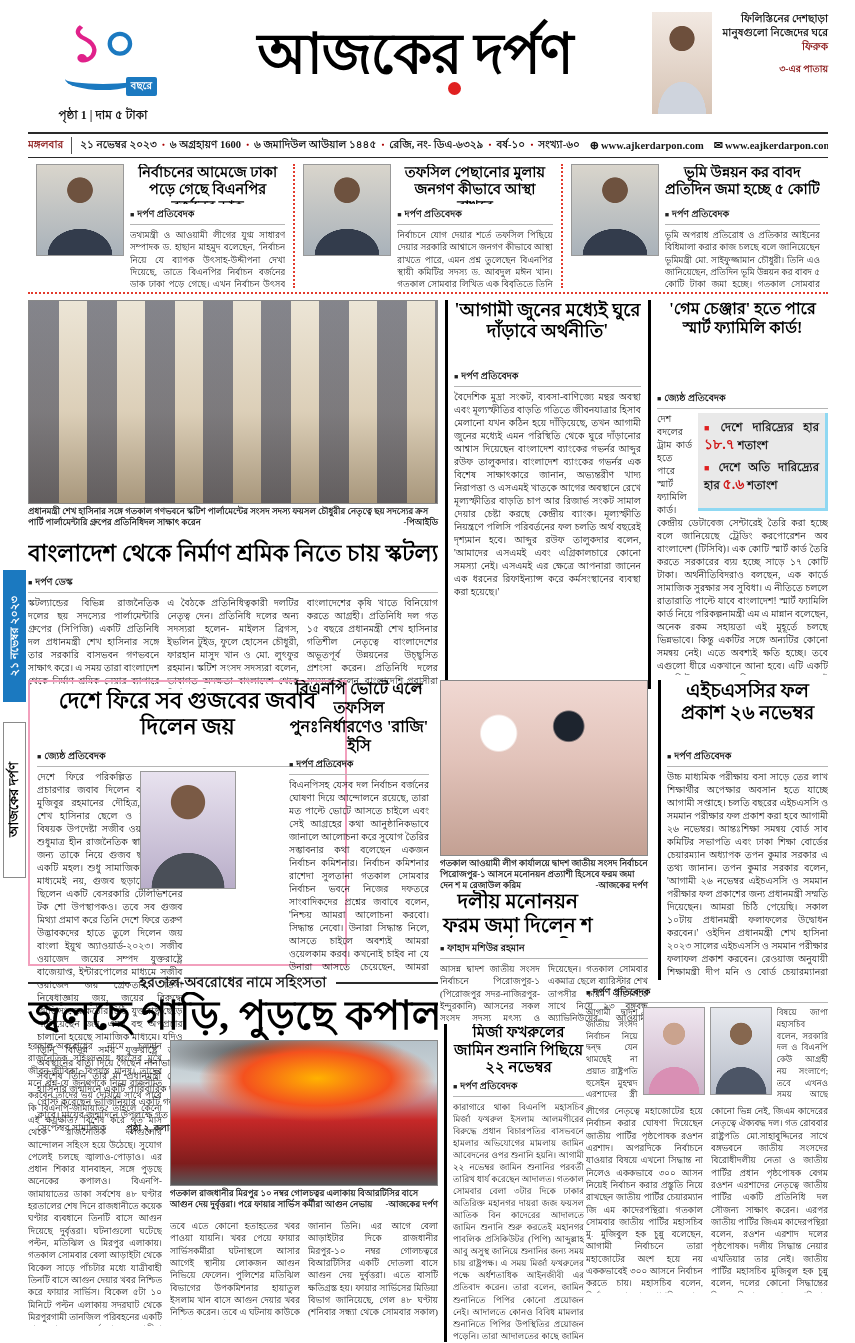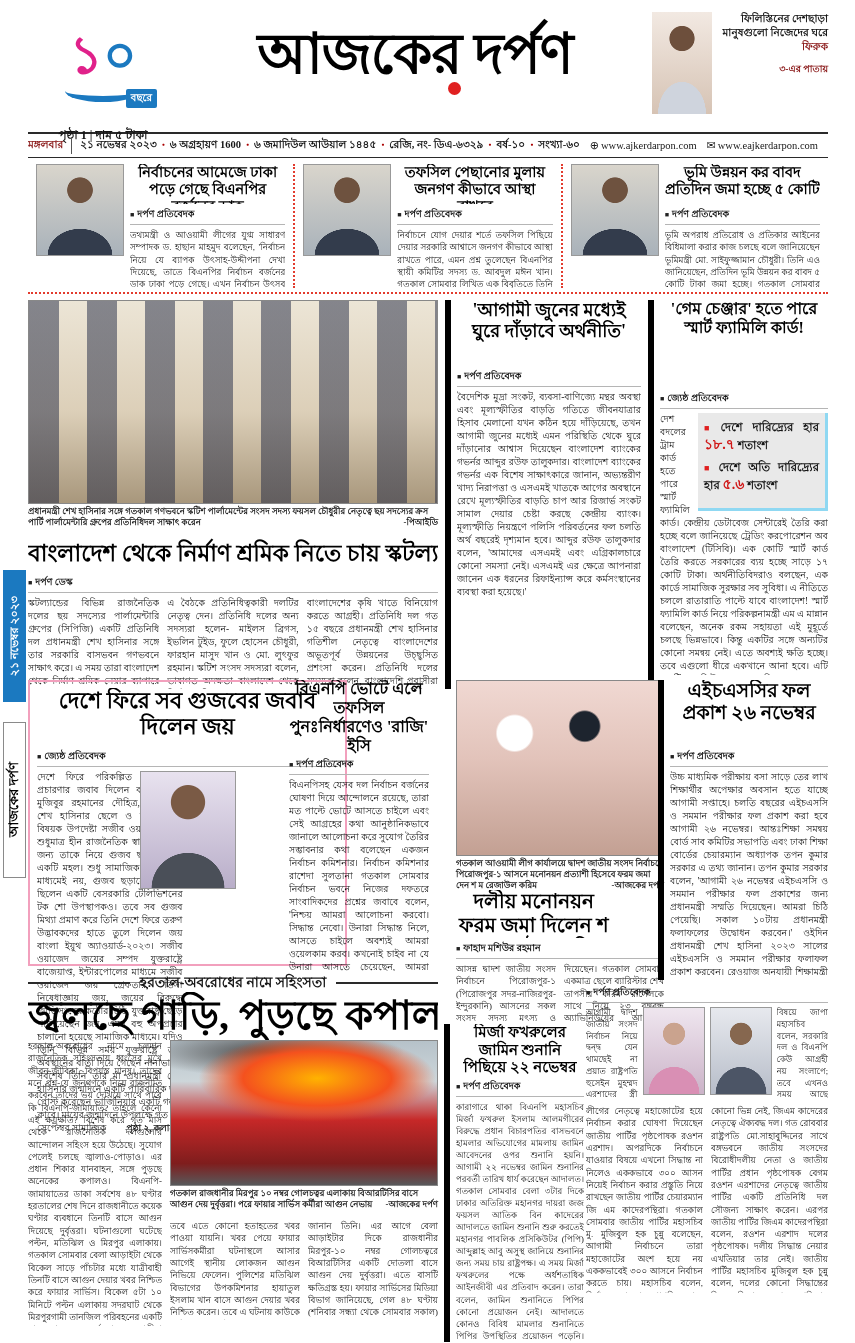--- a/index.html
+++ b/index.html
@@ -3,41 +3,41 @@
 <meta charset="utf-8">
 <style>
 *{box-sizing:border-box;margin:0;padding:0}
 body{background:#9a9a9a;font-family:"Liberation Serif",serif;color:#161616}
 .page{position:relative;width:855px;height:1343px;background:#fff;margin:0 auto;overflow:hidden}
 .content{position:absolute;left:28px;top:8px;width:800px}
 
 
 .masthead{display:flex;align-items:flex-start;height:124px}
 .logo-block{width:150px;text-align:center;padding-top:6px}
-.logo-badge{position:relative;width:96px;height:80px;margin:16px auto}
+.logo-badge{position:relative;width:96px;height:80px;margin:4px auto}
 .logo-d1{font-size:52px;font-weight:bold;color:#e0218a;line-height:1}
 .logo-d0{font-size:52px;font-weight:bold;color:#1b79c0;line-height:1}
 .logo-swoosh{position:absolute;left:10px;bottom:8px;width:76px;height:22px;border-bottom:6px solid #1b79c0;border-radius:50%}
 .logo-years{position:absolute;right:-6px;bottom:2px;background:#1b79c0;color:#fff;font-size:10px;font-weight:bold;padding:1px 5px;border-radius:2px}
 .page-price{font-size:12px;font-weight:bold;margin-top:8px}
 .title-block{flex:1;text-align:center;position:relative;padding-top:4px}
 .mast-title{font-size:56px;font-weight:900;letter-spacing:-1px;white-space:nowrap;color:#000;line-height:1.5}
 .mast-dot{position:absolute;left:57%;top:74px;width:13px;height:13px;border-radius:50%;background:#e02020}
 .promo{width:176px;display:flex;gap:6px;align-items:flex-start;padding-top:4px}
 .promo-photo{width:60px;height:102px;flex:none}
 .promo-text{flex:1;text-align:right;font-size:10.5px;font-weight:bold;line-height:1.35}
 .promo-hi{color:#8b1a1a}
 .promo-ref{margin-top:8px;font-size:9.5px;color:#8b1a1a;font-weight:bold}
 
 
 .datebar{display:flex;align-items:center;height:26px;border-top:2px solid #2a2a2a;border-bottom:1px solid #2a2a2a;font-size:10.5px;white-space:nowrap;overflow:hidden}
 .dl-day{color:#8b1a1a;font-weight:bold;padding-right:8px;border-right:1px solid #555;margin-right:8px}
 .dl{font-weight:bold}
 .dl + .dl::before{content:"●";color:#a00;font-size:5px;vertical-align:2px;margin:0 5px}
-.site{font-weight:normal;margin-left:10px}
+.site{font-weight:bold;margin-left:10px}
 .site .ic{font-size:11px;margin-right:2px}
 
 
 .hl{font-weight:bold;color:#000;text-align:center;line-height:1.18}
 .byline{font-size:9.5px;font-weight:bold;margin:3px 0 4px;border-bottom:1px solid #b5b5b5;padding-bottom:2px}
 .byline .bl-ic{font-size:7px;color:#222;margin-right:3px}
 .bd{font-size:9.3px;line-height:1.4;text-align:justify;overflow:hidden}
 .pref{font-weight:bold;font-size:9px;float:right}
 .caption{font-size:8.6px;font-weight:bold;line-height:1.3;color:#222}
 .credit{float:right;font-weight:bold}
@@ -60,41 +60,41 @@
 .tb-hl{font-size:14.5px;height:40px;overflow:hidden}
 .tb-bd{font-size:8.8px;height:66px}
 
 
 .band1{display:grid;grid-template-columns:410px 196px 180px;gap:7px;height:374px;margin-top:6px}
 .lead-photo{width:410px;height:204px;border:1px solid #888}
 .lead-cap{height:28px;margin:2px 0}
 .lead-hl{font-size:23px;white-space:nowrap;overflow:hidden;height:36px;line-height:36px}
 .lead-cols{display:flex;gap:8px;height:92px}
 .lead-cols .bd{flex:1}
-.col-rule{border-left:6px solid #000000;padding-left:6px}
+.col-rule{border-left:3px solid #000000;padding-left:6px}
 .econ-hl{font-size:18px;height:66px;overflow:hidden}
 .econ-bd{height:276px}
 .smart-hl{font-size:16px;height:88px;overflow:hidden}
 .smart-bd{height:262px}
 .statbox{float:right;width:130px;background:#e9e9e9;border-right:3px solid #8fd8f2;border-bottom:3px solid #8fd8f2;padding:7px 6px;margin:0 0 5px 6px}
 .stat{font-size:11.5px;font-weight:bold;line-height:1.35;margin-bottom:6px}
 .stat .st-ic{color:#e02020;font-size:9px;margin-right:4px}
 .stat .st-val{color:#d01818;font-size:14px}
 
 
 .lower{position:relative;height:663px;margin-top:6px}
 .abs{position:absolute}
 .joy-box{left:0;top:0;width:319px;height:286px;border:2px solid #f2a0bd;padding:6px 7px}
 .joy-hl{font-size:22px;height:58px;overflow:hidden}
 .joy-body{position:relative;height:198px;column-count:2;column-gap:10px}
 .joy-photo{position:absolute;left:50%;top:0;transform:translateX(-50%);width:96px;height:118px;border:1px solid #999}
 .ec-col{left:261px;top:0;width:140px;height:292px}
 .ec-hl{font-size:16px;height:74px;overflow:hidden}
 .ec-bd{height:192px}
-.nom-block{left:428px;top:0;width:208px;height:338px}
+.nom-block{left:412px;top:0;width:208px;height:338px}
 .nom-photo{width:208px;height:176px;border:1px solid #888}
 .nom-cap{height:30px;margin:2px 0}
 .nom-hl{font-size:20px;height:48px;overflow:hidden}
 .nom-cols{display:flex;gap:8px;height:60px}
 .nom-cols .bd{flex:1;font-size:8.8px}
 .hsc-col{left:630px;top:0;width:170px;height:300px}
 .hsc-hl{font-size:19px;height:66px;overflow:hidden}
 .hsc-bd{height:204px}
 .violence{left:0;top:294px;width:410px;height:369px}
 .kicker{display:flex;align-items:center;gap:10px;font-weight:bold;font-size:14px;height:18px}

